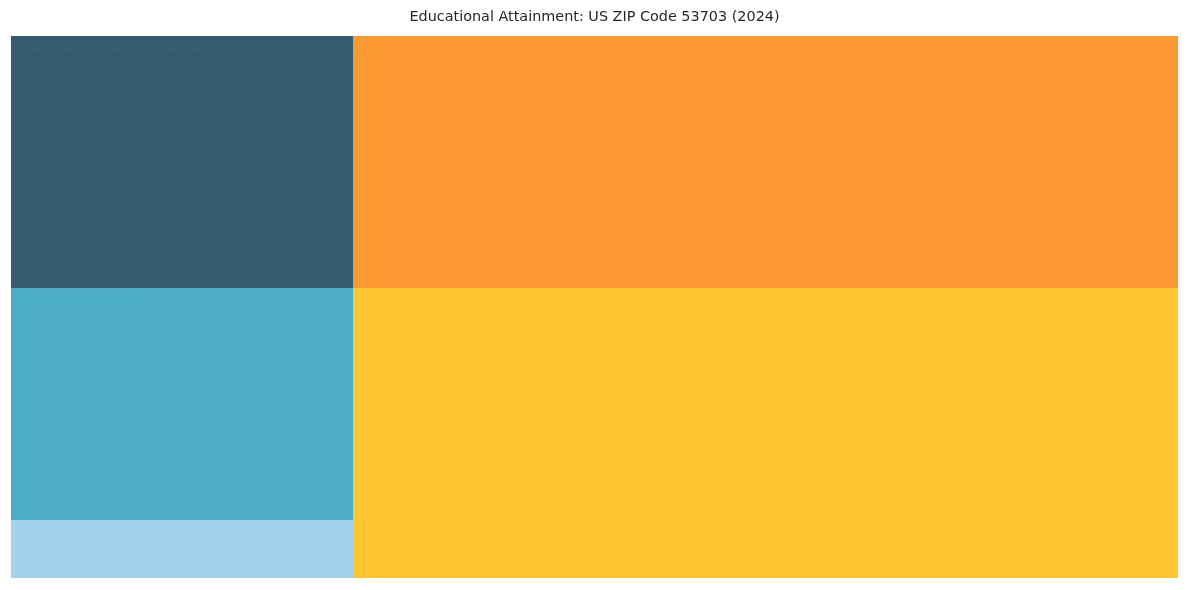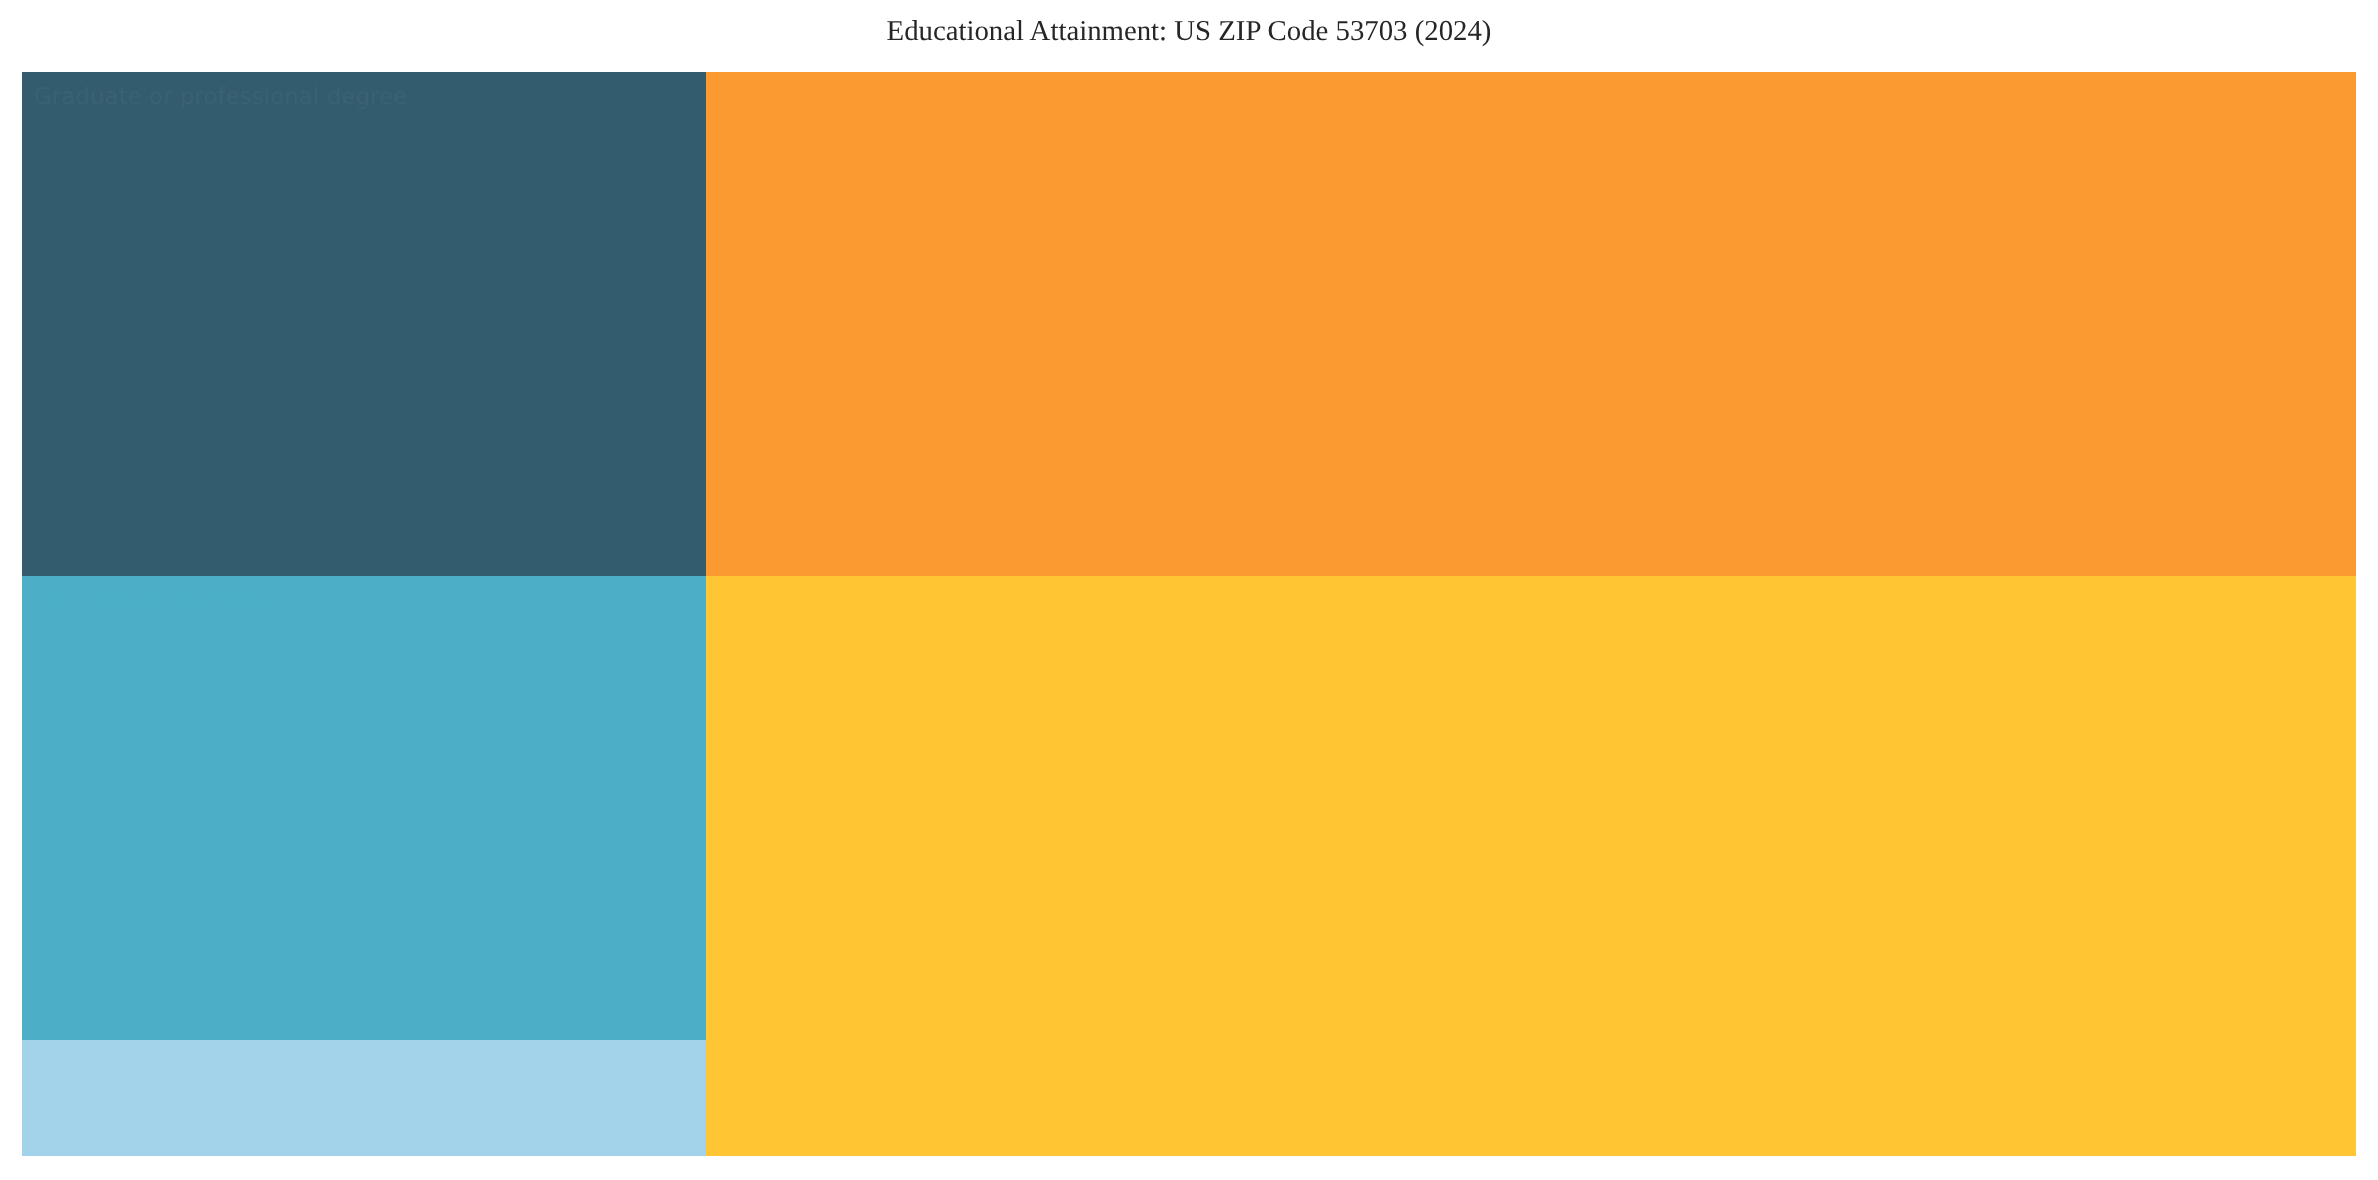--- a/index.html
+++ b/index.html
@@ -22,21 +22,20 @@
   #chart-title {
     position: absolute;
     left: 0;
     top: 8px;
     width: 1189px;
     text-align: center;
     font-size: 14.4px;
     color: #262626;
     line-height: 17px;
     white-space: nowrap;
-    font-family: Liberation Serif, serif;
   }
   #treemap-plot {
     position: absolute;
     left: 11px;
     top: 36px;
     width: 1167px;
     height: 542px;
   }
   .tm-tile {
     position: absolute;

